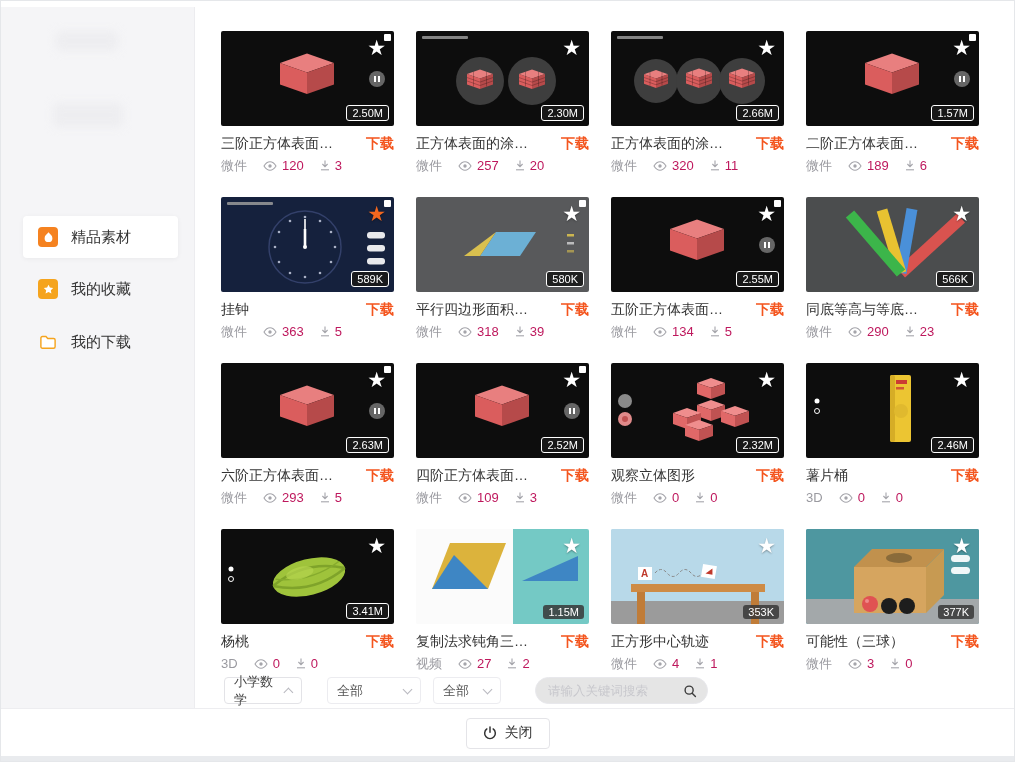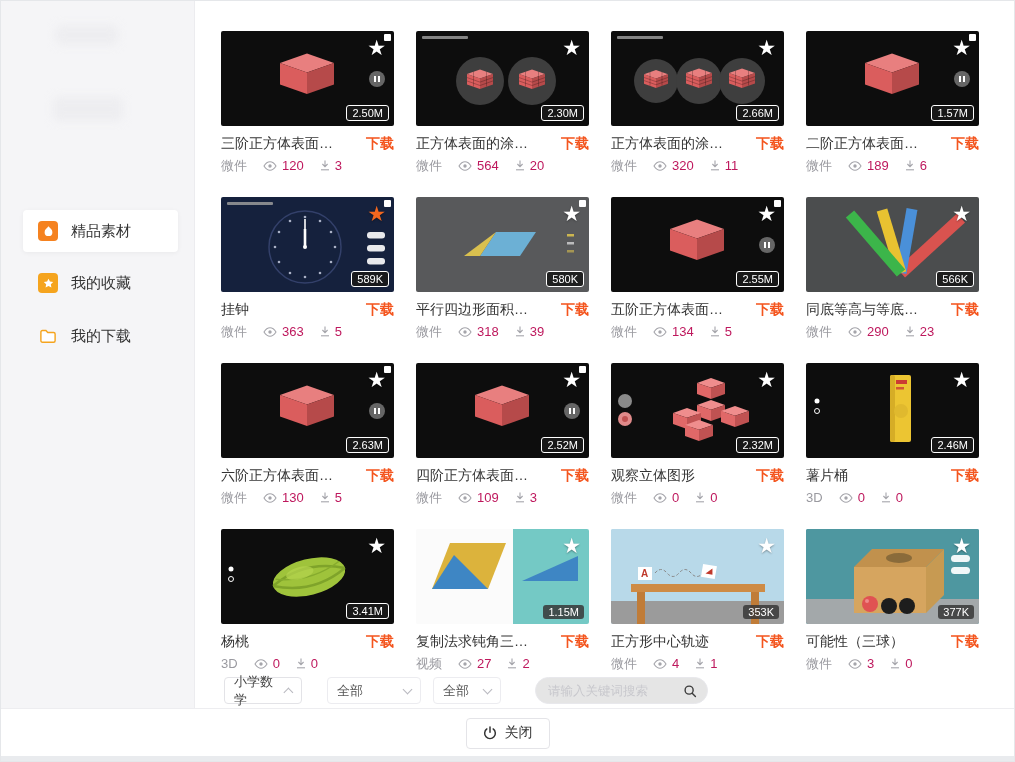--- a/index.html
+++ b/index.html
@@ -1,19 +1,19 @@
 <!DOCTYPE html>
 <html><head>
 <meta charset="utf-8">
 <style>
   html,body{margin:0;padding:0;background:#fff;}
   .app{position:relative;width:1015px;height:762px;font-family:"Liberation Sans","DejaVu Sans",sans-serif;
        border:1px solid #e5e7ea;box-sizing:border-box;background:#fff;overflow:hidden;}
   
-  .sidebar{position:absolute;left:0;top:0;width:193px;height:707px;background:#f5f5f7;border-right:1px solid #ececef;}
+  .sidebar{position:absolute;left:0;top:6px;width:193px;height:707px;background:#f5f5f7;border-right:1px solid #ececef;}
   .ghost{position:absolute;background:#ebebee;border-radius:4px;filter:blur(5px);opacity:.75;}
   .side-item{position:absolute;left:22px;width:155px;height:40px;display:flex;align-items:center;gap:13px;
              padding-left:15px;box-sizing:border-box;color:#333;font-size:15px;cursor:pointer;}
   .side-item.active{background:#fff;border-radius:4px;box-shadow:0 1px 5px rgba(0,0,0,.05);height:42px;}
   .side-ico{width:20px;height:20px;border-radius:4px;display:flex;align-items:center;justify-content:center;flex:0 0 auto;}
   
   .main{position:absolute;left:194px;top:0;right:0;height:707px;background:#fff;}
   .grid{position:absolute;left:26px;top:30px;display:grid;grid-template-columns:repeat(4,173px);column-gap:22px;row-gap:24px;}
   .card{width:173px;cursor:pointer;}
   .thumb{position:relative;width:173px;height:95px;background:#0d0d0d;border-radius:2px;overflow:hidden;}
@@ -167,21 +167,21 @@
           </div>
           <div class="stats">
             <span>微件</span>
             <span class="sep"></span>
             <span style="display:flex;">
               <svg width="14" height="10" viewBox="0 0 14 10">
                 <path d="M1 5c2-3.2 4-4.2 6-4.2S11 1.8 13 5c-2 3.2-4 4.2-6 4.2S3 8.2 1 5z" fill="none" stroke="#a5a5ab" stroke-width="1.1"></path>
                 <circle cx="7" cy="5" r="1.7" fill="#a5a5ab"></circle>
               </svg>
             </span>
-            <span class="stat-num">564</span>
+            <span class="stat-num">257</span>
             <span class="sep"></span>
             <span style="display:flex;">
               <svg width="10" height="11" viewBox="0 0 10 11">
                 <path d="M5 .5v6M2.4 4L5 6.6 7.6 4" stroke="#a5a5ab" stroke-width="1.1" fill="none"></path>
                 <path d="M1 9.8h8" stroke="#a5a5ab" stroke-width="1.1"></path>
               </svg>
             </span>
             <span class="stat-num">20</span>
           </div>
         </div>
@@ -470,21 +470,21 @@
           </div>
           <div class="stats">
             <span>微件</span>
             <span class="sep"></span>
             <span style="display:flex;">
               <svg width="14" height="10" viewBox="0 0 14 10">
                 <path d="M1 5c2-3.2 4-4.2 6-4.2S11 1.8 13 5c-2 3.2-4 4.2-6 4.2S3 8.2 1 5z" fill="none" stroke="#a5a5ab" stroke-width="1.1"></path>
                 <circle cx="7" cy="5" r="1.7" fill="#a5a5ab"></circle>
               </svg>
             </span>
-            <span class="stat-num">130</span>
+            <span class="stat-num">293</span>
             <span class="sep"></span>
             <span style="display:flex;">
               <svg width="10" height="11" viewBox="0 0 10 11">
                 <path d="M5 .5v6M2.4 4L5 6.6 7.6 4" stroke="#a5a5ab" stroke-width="1.1" fill="none"></path>
                 <path d="M1 9.8h8" stroke="#a5a5ab" stroke-width="1.1"></path>
               </svg>
             </span>
             <span class="stat-num">5</span>
           </div>
         </div>

